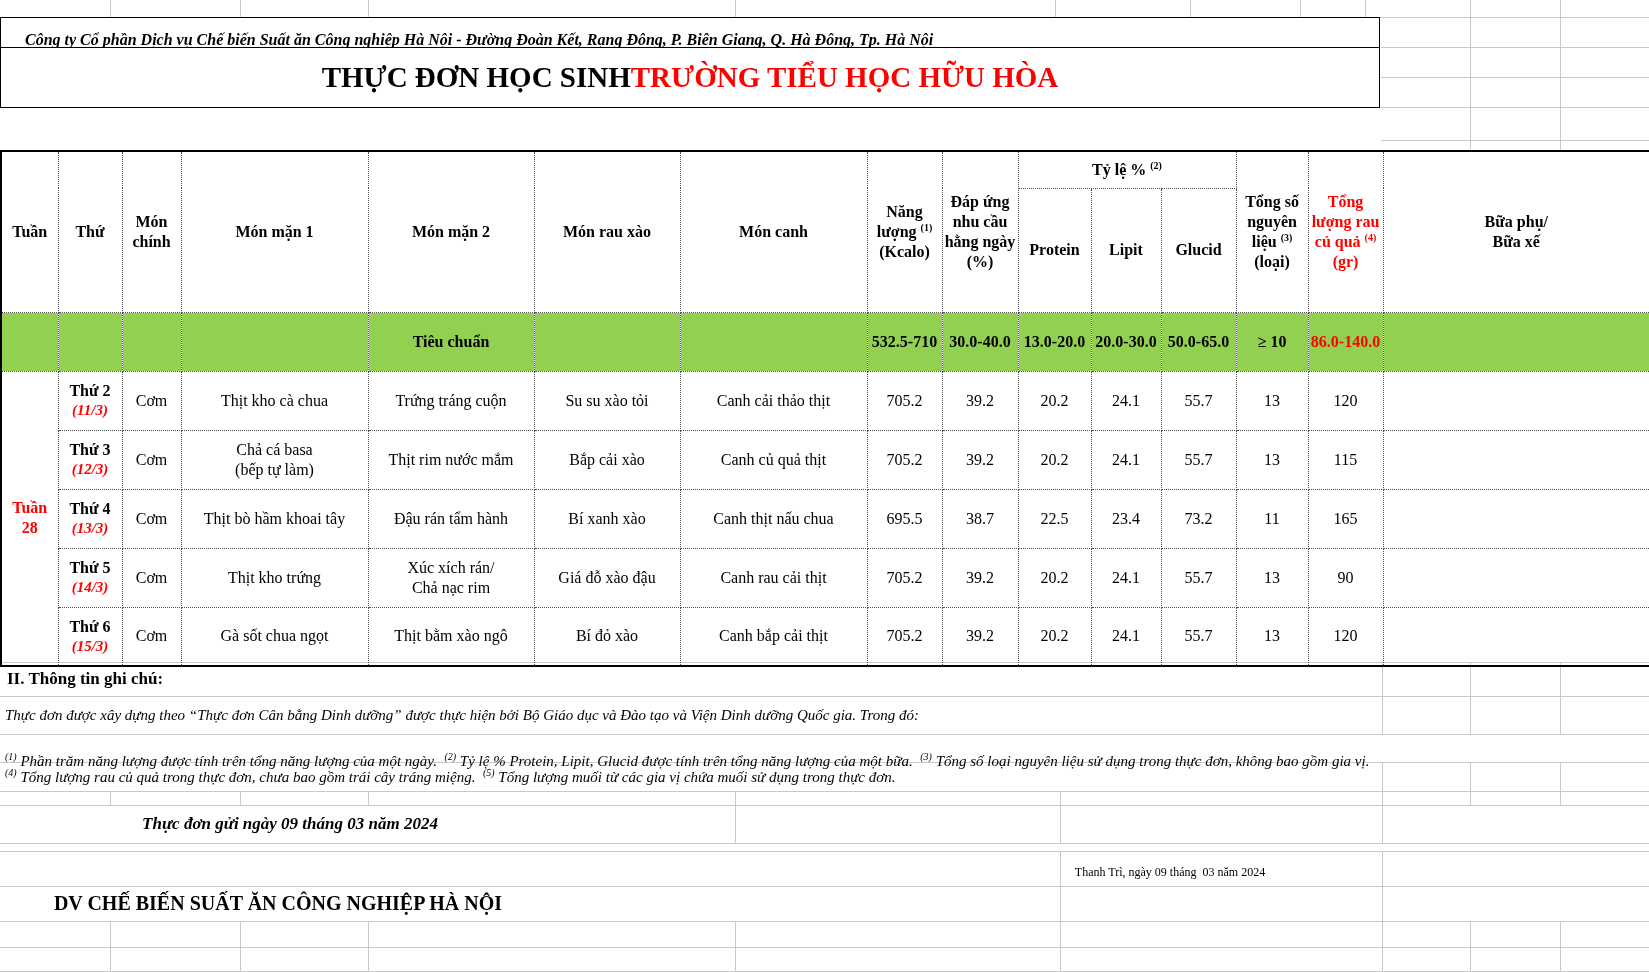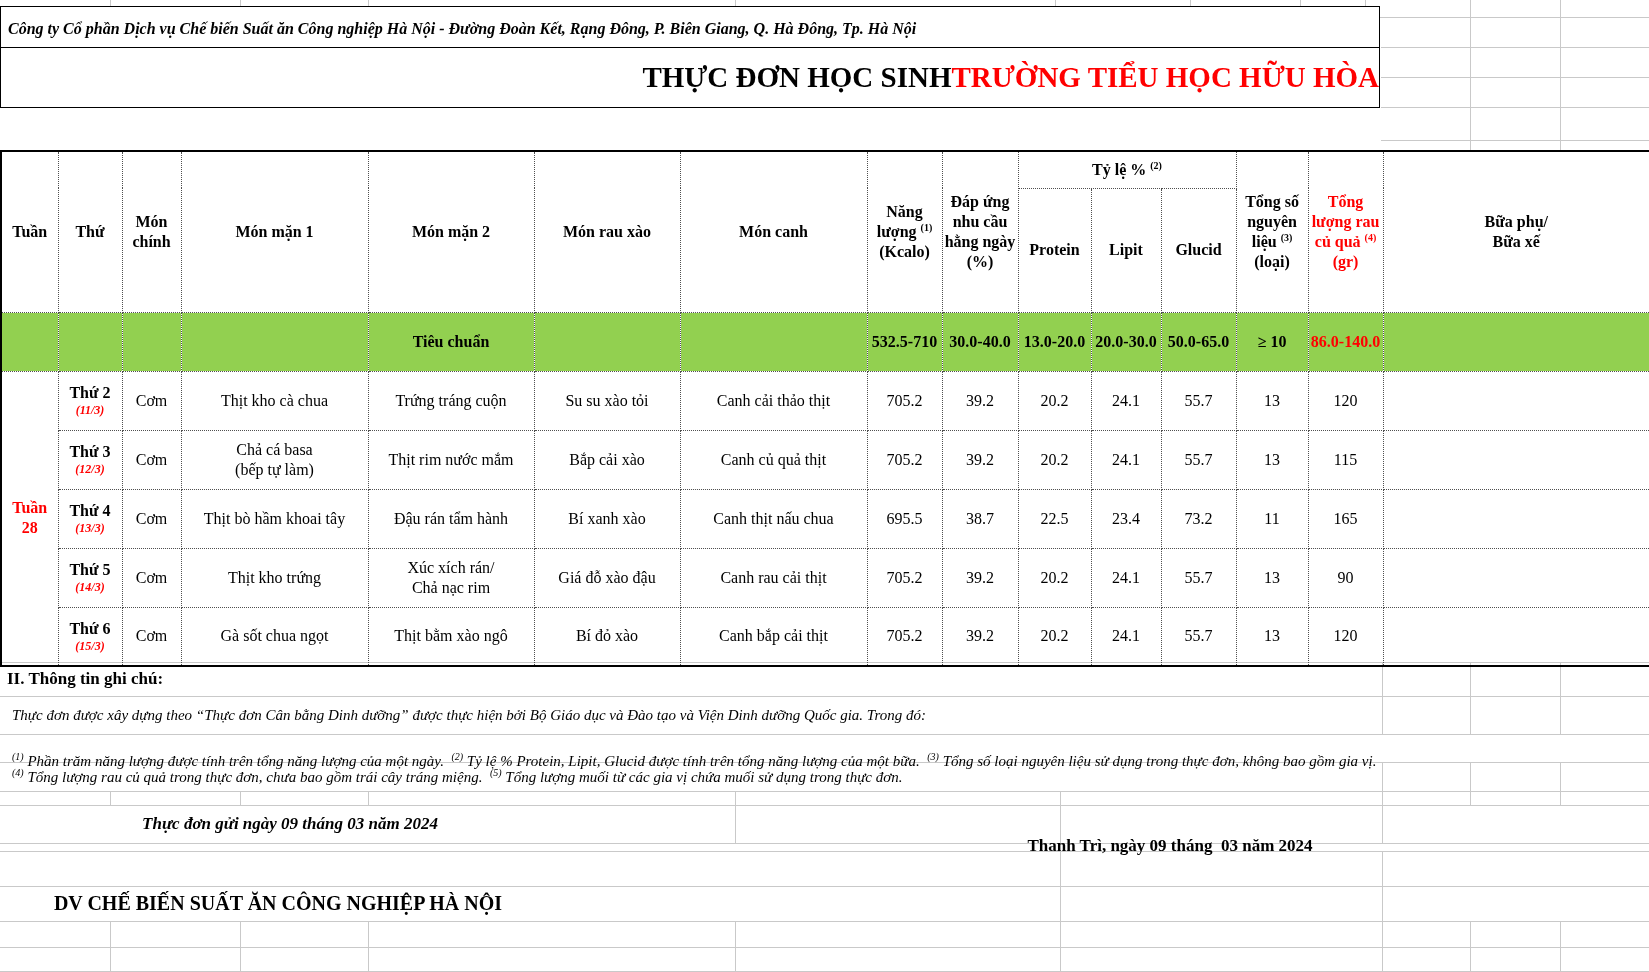--- a/index.html
+++ b/index.html
@@ -2,46 +2,46 @@
 <html style="--red: #FF0000; --green: #92D050;"><head>
 <meta charset="utf-8">
 <style>
   html,body{margin:0;padding:0;background:#fff;}
   .page{position:relative;width:1649px;height:972px;background:#fff;overflow:hidden;
         font-family:"Liberation Serif","DejaVu Serif",serif;color:#000;}
   .hline{position:absolute;height:1px;background:#c9c9c9;}
   .vline{position:absolute;width:1px;background:#c9c9c9;}
   .band{position:absolute;left:0;width:1380px;border:1px solid #000;background:#fff;
         box-sizing:border-box;display:flex;align-items:center;}
-  .company-band{top:6px;height:46px;font-style:italic;font-weight:bold;font-size:16px;padding-left:7px;}
-  .title-band{top:47px;height:61px;justify-content:flex-end;font-weight:bold;font-size:29px;letter-spacing:0px;}
+  .company-band{top:17px;height:46px;font-style:italic;font-weight:bold;font-size:16px;padding-left:24px;}
+  .title-band{top:47px;height:61px;justify-content:center;font-weight:bold;font-size:29px;letter-spacing:0px;}
   .section1-band{top:107px;height:34px;font-weight:bold;font-size:17px;padding-left:7px;}
   .red{color:var(--red,#FF0000);}
   .menu-table{position:absolute;top:150px;left:0;width:1649px;border-collapse:collapse;
         table-layout:fixed;border:2px solid #000;}
   .menu-table th,.menu-table td{border:1px dotted #4f4f4f;padding:0 2px;text-align:center;
         vertical-align:middle;font-size:16px;box-sizing:border-box;overflow:hidden;line-height:1.25;}
   tr.h1{height:37px;} tr.h2{height:124px;} tr.std{height:48px;}
   tbody.data tr{height:59px;}
   .menu-table th{font-weight:bold;}
   tr.std td{background:var(--green,#92D050);font-weight:bold;}
   .pre{white-space:pre-line;}
   .day-line{font-weight:bold;font-size:16px;}
-  .date-line{color:var(--red,#FF0000);font-weight:bold;font-style:italic;font-size:12px;}
+  .date-line{color:var(--red,#FF0000);font-weight:bold;font-style:italic;font-size:15px;}
   .week-cell{color:var(--red,#FF0000);font-weight:bold;font-size:17px;line-height:1.3;}
   sup{font-size:10px;font-weight:bold;}
   .section2-band{position:absolute;top:662px;left:0;width:1649px;height:34px;display:flex;
         align-items:center;font-weight:bold;font-size:17px;padding-left:7px;box-sizing:border-box;}
   .note{position:absolute;left:0;width:1649px;display:flex;align-items:center;font-style:italic;
-        font-size:15px;padding-left:12px;box-sizing:border-box;white-space:pre-wrap;}
+        font-size:15px;padding-left:5px;box-sizing:border-box;white-space:pre-wrap;}
   .note sup{font-style:italic;font-weight:normal;font-size:10px;}
   .note1{top:696px;height:38px;} .note2{top:734px;height:28px;margin-top:12px;} .note3{top:762px;height:29px;}
   .ftext{position:absolute;display:flex;align-items:center;justify-content:center;text-align:center;box-sizing:border-box;}
   .sent-line{top:805px;left:12px;width:556px;height:38px;font-weight:bold;font-style:italic;font-size:17px;white-space:pre;}
-  .place-line{top:827px;left:950px;width:440px;height:38px;font-weight:bold;font-size:17px;white-space:pre;}
+  .place-line{top:853px;left:950px;width:440px;height:38px;font-weight:normal;font-size:12px;white-space:pre;}
   .rep1-line{top:851px;left:0;width:556px;height:35px;font-weight:bold;font-size:20px;}
   .rep2-line{top:886px;left:0;width:556px;height:35px;font-weight:bold;font-size:20px;}
   .school-line{top:851px;left:975px;width:390px;height:35px;font-weight:bold;font-size:20px;}
 </style>
 </head>
 <body>
 
 <div class="page">
 
   <div>

